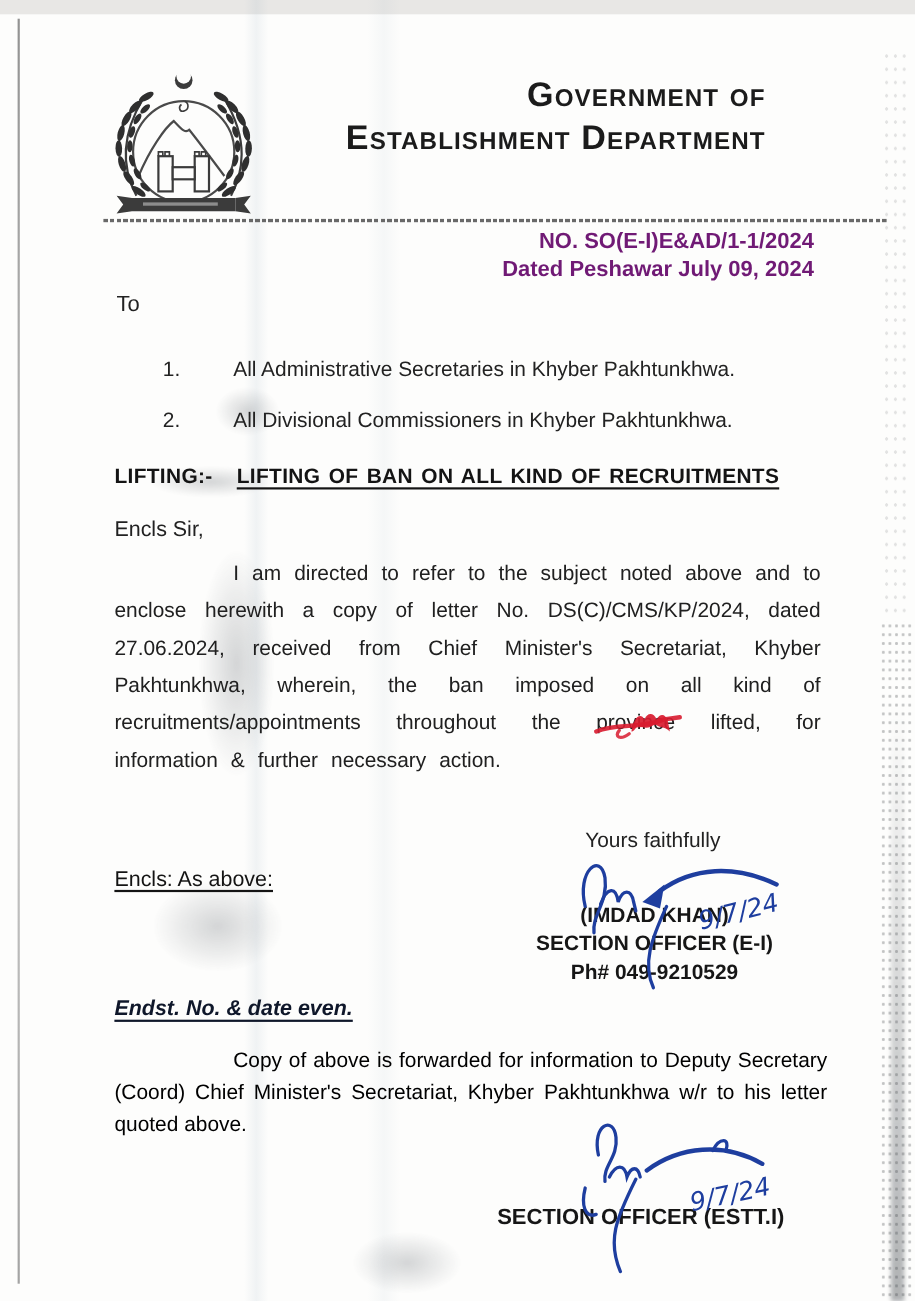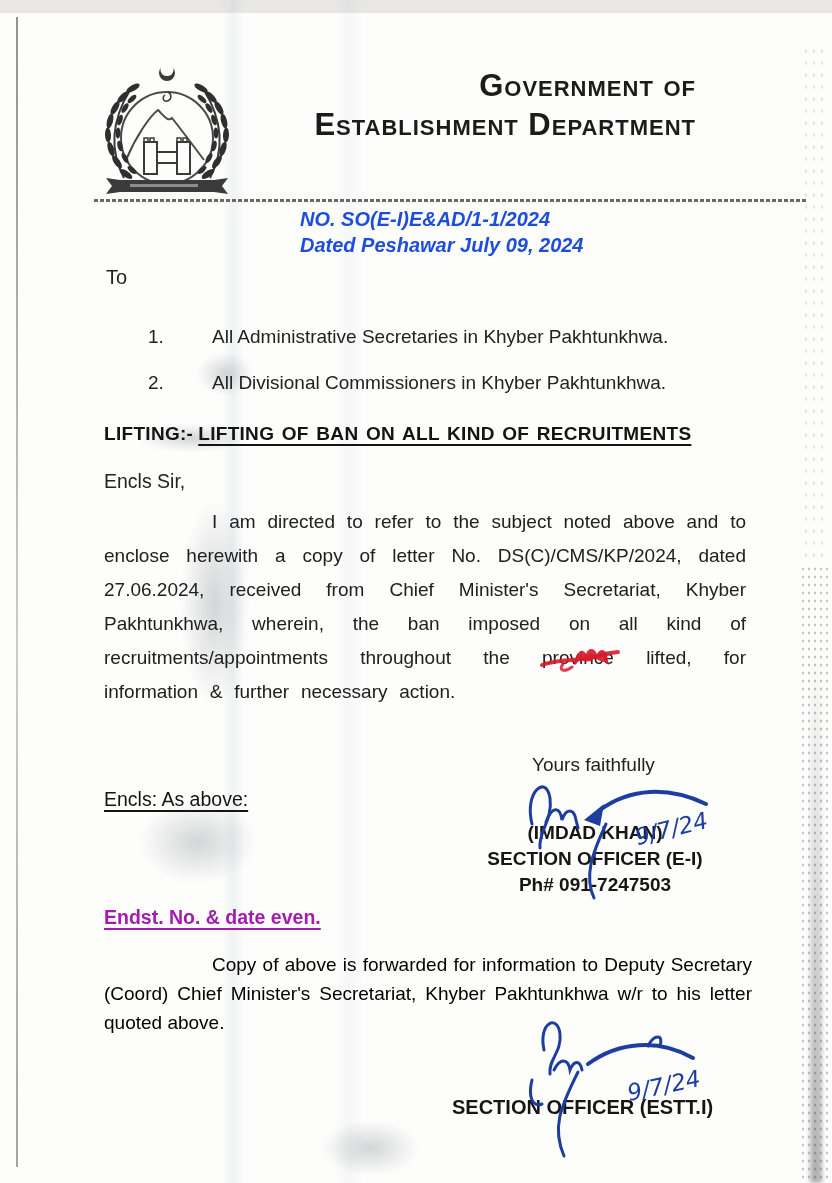--- a/index.html
+++ b/index.html
@@ -24,42 +24,42 @@
   .smudge { position:absolute; border-radius:50%;
     background:radial-gradient(ellipse at center, rgba(86,92,99,.55), rgba(86,92,99,0) 70%);
     filter:blur(1.5px); opacity:.45; }
   
   .emblem { position:absolute; left:92px; top:58px; }
   .org { position:absolute; left:248px; top:66px; width:448px; text-align:right;
     font-weight:bold; font-variant:small-caps; color:#1b1b1b; letter-spacing:1px; }
   .org .line { font-size:31px; line-height:39px; white-space:nowrap; }
   .divider { position:absolute; left:94px; top:199px; width:712px; height:3px;
     background:repeating-linear-gradient(90deg, #4f4f4f 0 4px, transparent 4px 6px); opacity:.85; }
-  .refblock { position:absolute; left:300px; top:206px; width:440px; 
-    font-weight:bold; font-size:20px; line-height:26px; color:#1d4ed8;font-style:italic; }
+  .refblock { position:absolute; left:300px; top:206px; width:440px; text-align:right;
+    font-weight:bold; font-size:20px; line-height:26px; color:#701a75; }
   
   .to-label { position:absolute; left:106px; top:266px; font-size:20px; }
   .addressees { position:absolute; left:148px; top:324px; width:620px; font-size:19px; }
   .addr-row { display:flex; margin-bottom:20px; line-height:26px; }
   .addr-num { width:64px; flex:0 0 64px; }
   .subject { position:absolute; left:104px; top:423px; width:680px;
     font-weight:bold; font-size:19px; letter-spacing:.3px; word-spacing:2px; color:#141414; white-space:nowrap; }
-  .subject .title { text-decoration:underline; text-decoration-thickness:2px; text-underline-offset:4px; margin-left:5px;text-align:center; }
+  .subject .title { text-decoration:underline; text-decoration-thickness:2px; text-underline-offset:4px; margin-left:22px;text-align:center; }
   .greeting { position:absolute; left:104px; top:470px; font-size:19.5px; }
   .body-para { position:absolute; left:104px; top:505px; width:642px; margin:0;
     font-size:19px; line-height:34px; text-align:justify; text-indent:108px; word-spacing:6.5px; color:#202020; }
   .red-word { position:relative; white-space:nowrap; }
   .red-scribble { position:absolute; left:-4px; top:-4px; pointer-events:none; }
   .valediction { position:absolute; left:532px; top:754px; font-size:19px; }
   .encls { position:absolute; left:104px; top:788px; font-weight:normal; font-size:19.5px; color:#141414;
     text-decoration:underline; text-decoration-thickness:2px; text-underline-offset:4px; }
   .signatory { position:absolute; left:460px; top:820px; width:270px; text-align:center;
     font-weight:bold; font-size:19px; line-height:26px; color:#161616; }
-  .endst-heading { position:absolute; left:104px; top:906px; font-weight:bold; font-size:19.5px; color:#a21caf;
-    text-decoration:underline; text-decoration-thickness:2px; text-underline-offset:4px; }
+  .endst-heading { position:absolute; left:104px; top:906px; font-weight:bold; font-size:19.5px; color:#0f172a;
+    text-decoration:underline; text-decoration-thickness:2px; text-underline-offset:4px;font-style:italic; }
   .endst-para { position:absolute; left:104px; top:950px; width:648px; margin:0;
     font-size:19px; line-height:29px; text-align:justify; text-indent:108px; color:#000000; }
   .endst-signatory { position:absolute; left:452px; top:1066px; font-weight:bold; font-size:20px; color:#161616; white-space:nowrap;margin-top:30px; }
   .sig { position:absolute; overflow:visible; z-index:5; pointer-events:none; }
   .sig1 { left:500px; top:758px; }
   .sig2 { left:488px; top:1008px; }
   .sig text { font-family:"DejaVu Sans", sans-serif; font-style:italic; font-size:23px; }
 </style>
 </head>
 <body>
@@ -189,21 +189,21 @@
       <path d="M100,52 C130,30 168,28 206,46" stroke-width="4"></path>
       <path d="M106,66 C92,96 84,118 94,140" stroke-width="3"></path>
     </g>
     <polygon points="84,62 104,46 100,68" fill="#1e3e9f"></polygon>
     <text x="136" y="84" transform="rotate(-14 150 80)" fill="#1e3e9f">9/7/24</text>
   </svg>
 
   <div class="signatory">
     <div>(IMDAD KHAN)</div>
     <div>SECTION OFFICER (E-I)</div>
-    <div>Ph# 091-7247503</div>
+    <div>Ph# 049-9210529</div>
   </div>
 
   <div class="endst-heading">Endst. No. &amp; date even.</div>
 
   <p class="endst-para">Copy of above is forwarded for information to Deputy Secretary (Coord) Chief Minister's Secretariat, Khyber Pakhtunkhwa w/r to his letter quoted above.</p>
 
   <svg class="sig sig2" width="250" height="150" viewBox="0 0 250 150">
     <g stroke="#1e3e9f" fill="none" stroke-linecap="round">
       <path d="M56,42 C50,14 70,6 72,26 C74,44 60,52 62,66" stroke-width="3"></path>
       <path d="M66,62 C72,50 80,50 82,62 C86,52 92,52 94,62" stroke-width="3"></path>

